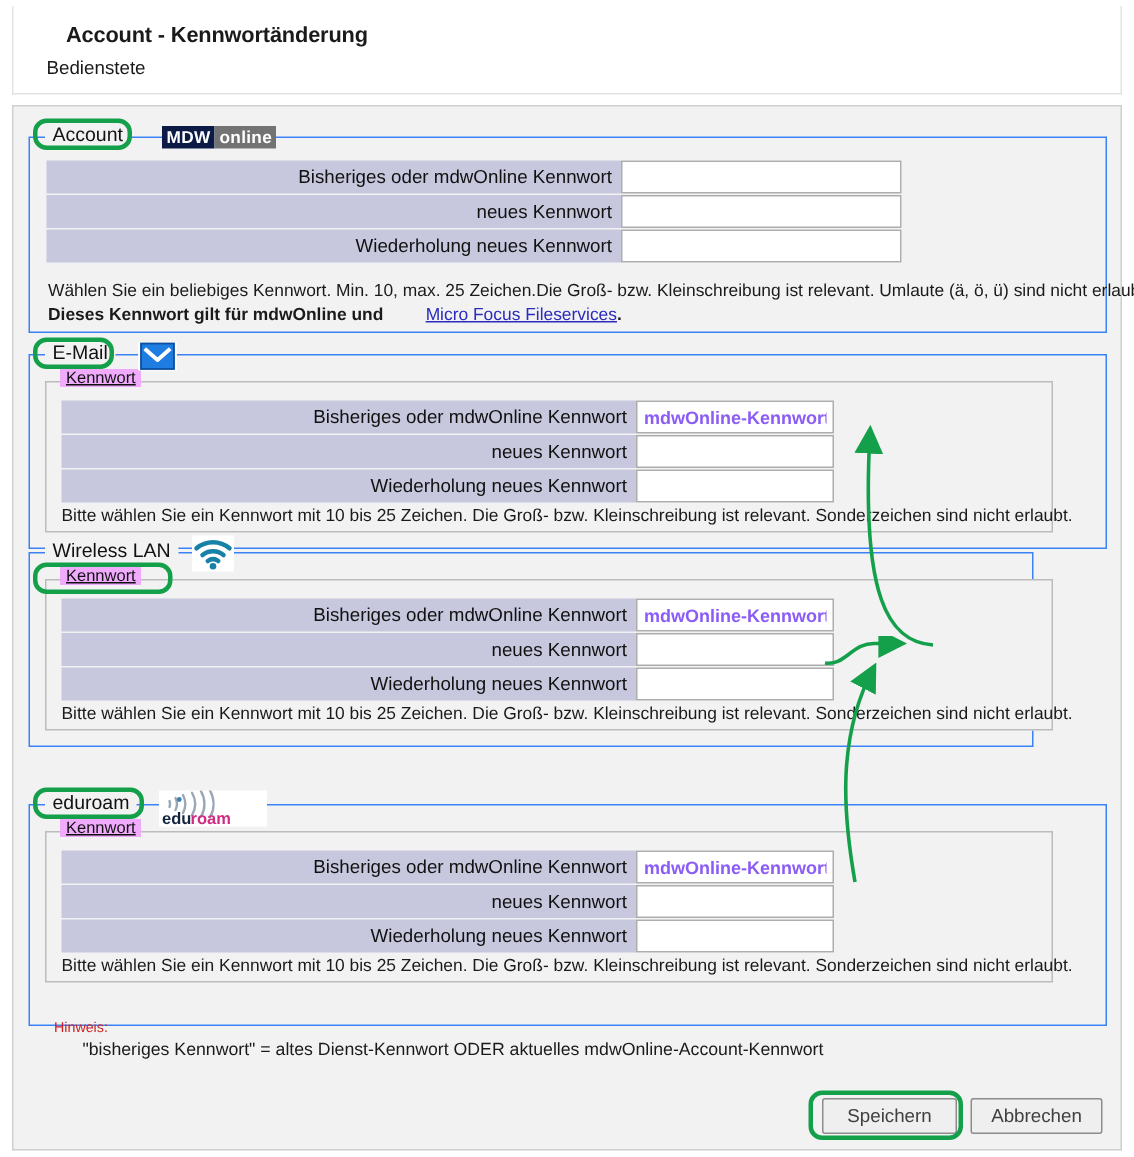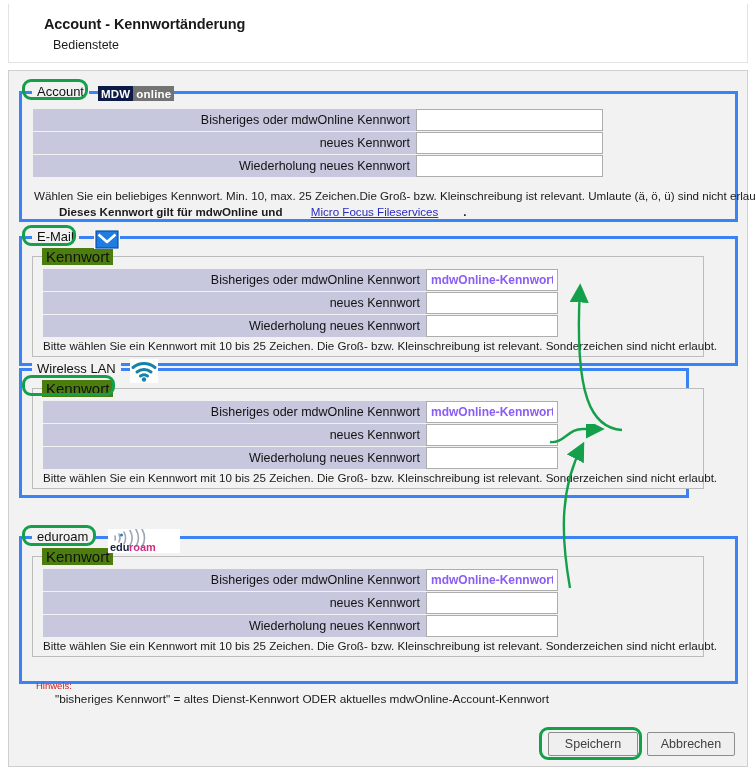--- a/index.html
+++ b/index.html
@@ -23,37 +23,37 @@
     border: 1px solid #e3e3e3;
     border-top: none;
   }
   .header-title {
     position: absolute; left: 22px; top: 12px;
     font-size: 14.5px; font-weight: bold; color: #1a1a1a;
     letter-spacing: -0.1px;
     margin-left: 13px;
   }
   .header-sub {
-    position: absolute; left: 44px; top: 34px;
+    position: absolute; left: 22px; top: 34px;
     font-size: 12.5px; color: #1a1a1a;
   }
 
   
   .panel {
     position: absolute;
     left: 8px; top: 70px; width: 740px; height: 697px;
     background: #f2f2f2;
     border: 1px solid #cfcfcf;
   }
 
   
   .section {
     position: absolute;
     background: #f2f2f2;
-    border: 3px solid #3b82f6;
+    border: 1px solid #3b82f6;
   }
   .legend {
     position: absolute;
     top: -10px; left: 10px;
     background: #f2f2f2;
     padding: 0 5px;
     font-size: 13px;
     color: #111;
     white-space: nowrap;
     z-index: 3;
@@ -68,24 +68,25 @@
   }
 
   .inner {
     position: absolute;
     background: #f2f2f2;
     border: 1px solid #bcbcbc;
   }
   .inner-legend {
     position: absolute;
     top: -9px; left: 9px;
-    background: #4d7c0f;
+    background: #f0abfc;
     padding: 0 4px;
-    font-size: 15px;
+    font-size: 11px;
     color: #111;
+    text-decoration: underline;
   }
 
   
   .row { position: absolute; height: 22px; }
   .row-label {
     position: absolute; left: 0; top: 0;
     height: 22px; line-height: 22px;
     background: #c7c8de;
     text-align: right;
     padding-right: 6px;
@@ -109,21 +110,21 @@
     font-weight: bold;
     font-size: 12px;
   }
 
   .hint {
     position: absolute;
     font-size: 11.6px;
     color: #1a1a1a;
     white-space: nowrap;
   }
-  .hint b { font-weight: bold; margin-left: 25px; }
+  .hint b { font-weight: bold; }
   .hint a { color: #2b2bbd; text-decoration: underline; padding-left: 25px; }
 
   
   .icon-box {
     position: absolute;
     background: #fff;
     z-index: 3;
   }
   .mdw-logo {
     position: absolute;
@@ -190,21 +191,21 @@
   <div class="header">
     <div class="header-title">Account - Kennwortänderung</div>
     <div class="header-sub">Bedienstete</div>
   </div>
 
   <div class="panel">
 
     <div class="section" style="left:10px; top:20px; width:719px; height:131px;">
       <div class="legend">Account</div>
 
-      <div class="mdw-logo" style="left:76px; top:-8px;justify-content:center;">
+      <div class="mdw-logo" style="left:88px; top:-8px;justify-content:center;">
         <span class="a">MDW</span>
         <span class="b">online</span>
       </div>
 
       <div class="row" style="left:11px; top:15px; width:560px;">
         <div class="row-label" style="width:383px;">Bisheriges oder mdwOnline Kennwort</div>
         <input class="row-input" style="left: 383px; width: 187px;" value="">
       </div>
       <div class="row" style="left:11px; top:38px; width:560px;">
         <div class="row-label" style="width:383px;">neues Kennwort</div>

